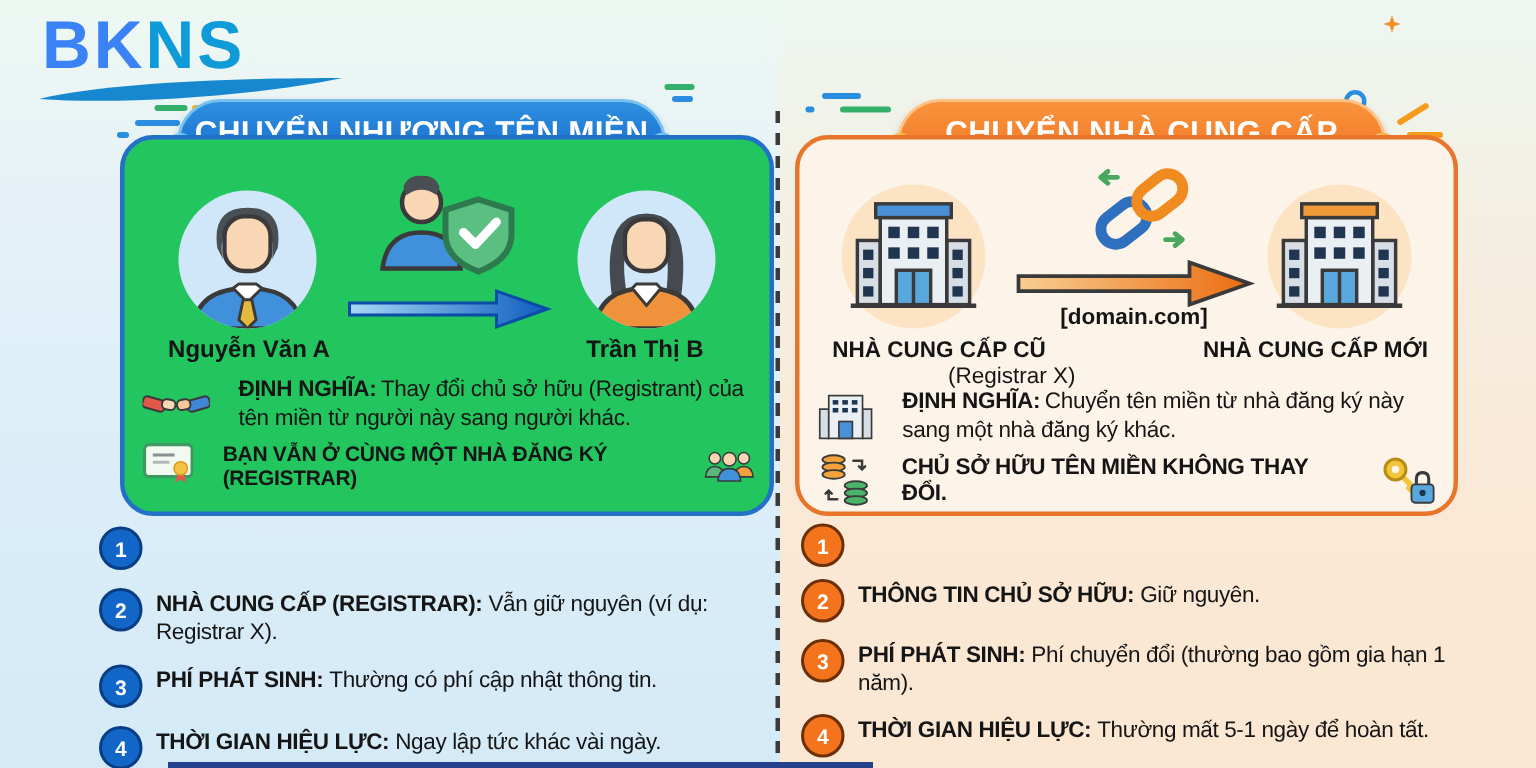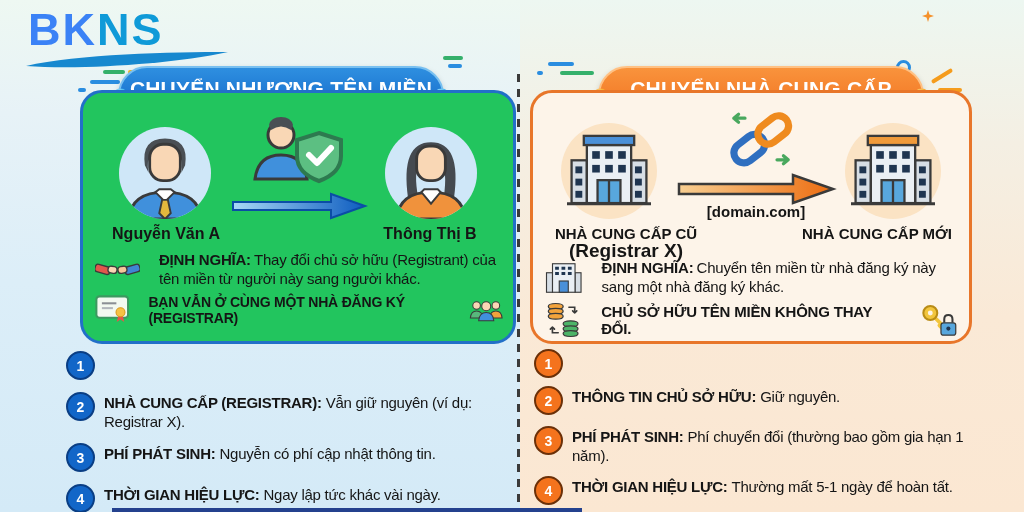--- a/index.html
+++ b/index.html
@@ -35,21 +35,21 @@
   .glow-l{left:-8px;} .glow-r{right:-8px;}
 
   
   .card{position:absolute;top:90px;height:248px;border-radius:22px;}
   .card-left{left:80px;width:430px;background:#22c55e;border:3px solid #2270c8;}
   .card-right{left:530px;width:436px;background:#fdf4e9;border:3px solid #e8762a;}
 
   .avatar{position:absolute;width:92px;height:92px;border-radius:50%;background:#cfe7f8;overflow:hidden;}
   .bcircle{position:absolute;width:96px;height:96px;border-radius:50%;background:#fbe3c4;display:flex;align-items:center;justify-content:center;}
   .cap{position:absolute;text-align:center;font-weight:700;font-size:16px;line-height:18px;}
-  .cap2{font-size:19px;font-weight:700;line-height:16px;}
+  .cap2{font-size:15px;font-weight:400;line-height:16px;text-align:right;}
 
   .defs{position:absolute;left:12px;}
   .defrow{display:flex;align-items:center;gap:19px;margin-bottom:5px;}
   .deftext{margin:0;font-size:15px;line-height:18.5px;letter-spacing:-0.2px;}
   .defnote{margin:0;font-size:14px;font-weight:800;letter-spacing:-0.2px;}
   .defnote-r{font-size:15px;}
   b.dlabel{font-weight:800;margin-right:3px;}
 
   
   .list{position:absolute;}
@@ -157,21 +157,21 @@
   </div>
 
   <div class="avatar" style="left:302px;top:34px;">
     <svg width="92" height="92" viewBox="0 0 96 96">
       <path d="M24 74 q-8 -58 24 -58 q32 0 24 58 l-11 2 q5 -34 -4 -38 q-12 10 -20 1 q-8 5 -2 37 z" fill="#454a50"></path>
       <rect x="33" y="20" rx="13" width="30" height="36" fill="#f9d7b5" stroke="#3a3a3a" stroke-width="3"></rect>
       <path d="M12 96 q3 -28 36 -28 q33 0 36 28 z" fill="#f0923c" stroke="#3a3a3a" stroke-width="3"></path>
       <path d="M38 68 l10 12 10 -12 -3 -3 h-14 z" fill="#ffffff" stroke="#3a3a3a" stroke-width="2"></path>
     </svg>
   </div>
-  <div class="cap" style="left:264px;top:132px;width:166px;">Thông Thị B</div>
+  <div class="cap" style="left:264px;top:132px;width:166px;">Trần Thị B</div>
 
   <div class="defs" style="top:158px;width:408px;">
     <div class="defrow">
       <svg width="46" height="30" viewBox="0 0 100 60">
         <rect x="0" y="20" width="34" height="17" rx="6" transform="rotate(16 17 28)" fill="#e2574c" stroke="#3a3a3a" stroke-width="3"></rect>
         <rect x="66" y="20" width="34" height="17" rx="6" transform="rotate(-16 83 28)" fill="#3f86d4" stroke="#3a3a3a" stroke-width="3"></rect>
         <rect x="29" y="22" width="20" height="15" rx="7" transform="rotate(10 39 29)" fill="#f9d7b5" stroke="#3a3a3a" stroke-width="3"></rect>
         <rect x="51" y="22" width="20" height="15" rx="7" transform="rotate(-10 61 29)" fill="#f6c79a" stroke="#3a3a3a" stroke-width="3"></rect>
       </svg>
       <p class="deftext" style="width:352px;"><b class="dlabel">ĐỊNH NGHĨA:</b><span>Thay đổi chủ sở hữu (Registrant) của tên miền từ người này sang người khác.</span></p>
@@ -315,21 +315,21 @@
 <div class="list" style="left:66px;top:351px;width:452px;">
   <div class="item">
     <div class="badge badge-blue">1</div>
   </div>
   <div class="item">
     <div class="badge badge-blue">2</div>
     <p class="itxt"><span class="lbl">NHÀ CUNG CẤP (REGISTRAR):</span><span>Vẫn giữ nguyên (ví dụ: Registrar X).</span></p>
   </div>
   <div class="item">
     <div class="badge badge-blue">3</div>
-    <p class="itxt"><span class="lbl">PHÍ PHÁT SINH:</span><span>Nguyễn có phí cập nhật thông tin.</span></p>
+    <p class="itxt"><span class="lbl">PHÍ PHÁT SINH:</span><span>Thường có phí cập nhật thông tin.</span></p>
   </div>
   <div class="item">
     <div class="badge badge-blue">4</div>
     <p class="itxt"><span class="lbl">THỜI GIAN HIỆU LỰC:</span><span>Ngay lập tức khác vài ngày.</span></p>
   </div>
 
 </div>
 
 <div class="list" style="left:534px;top:349px;width:466px;">
   <div class="item" style="margin-bottom:8px;">

